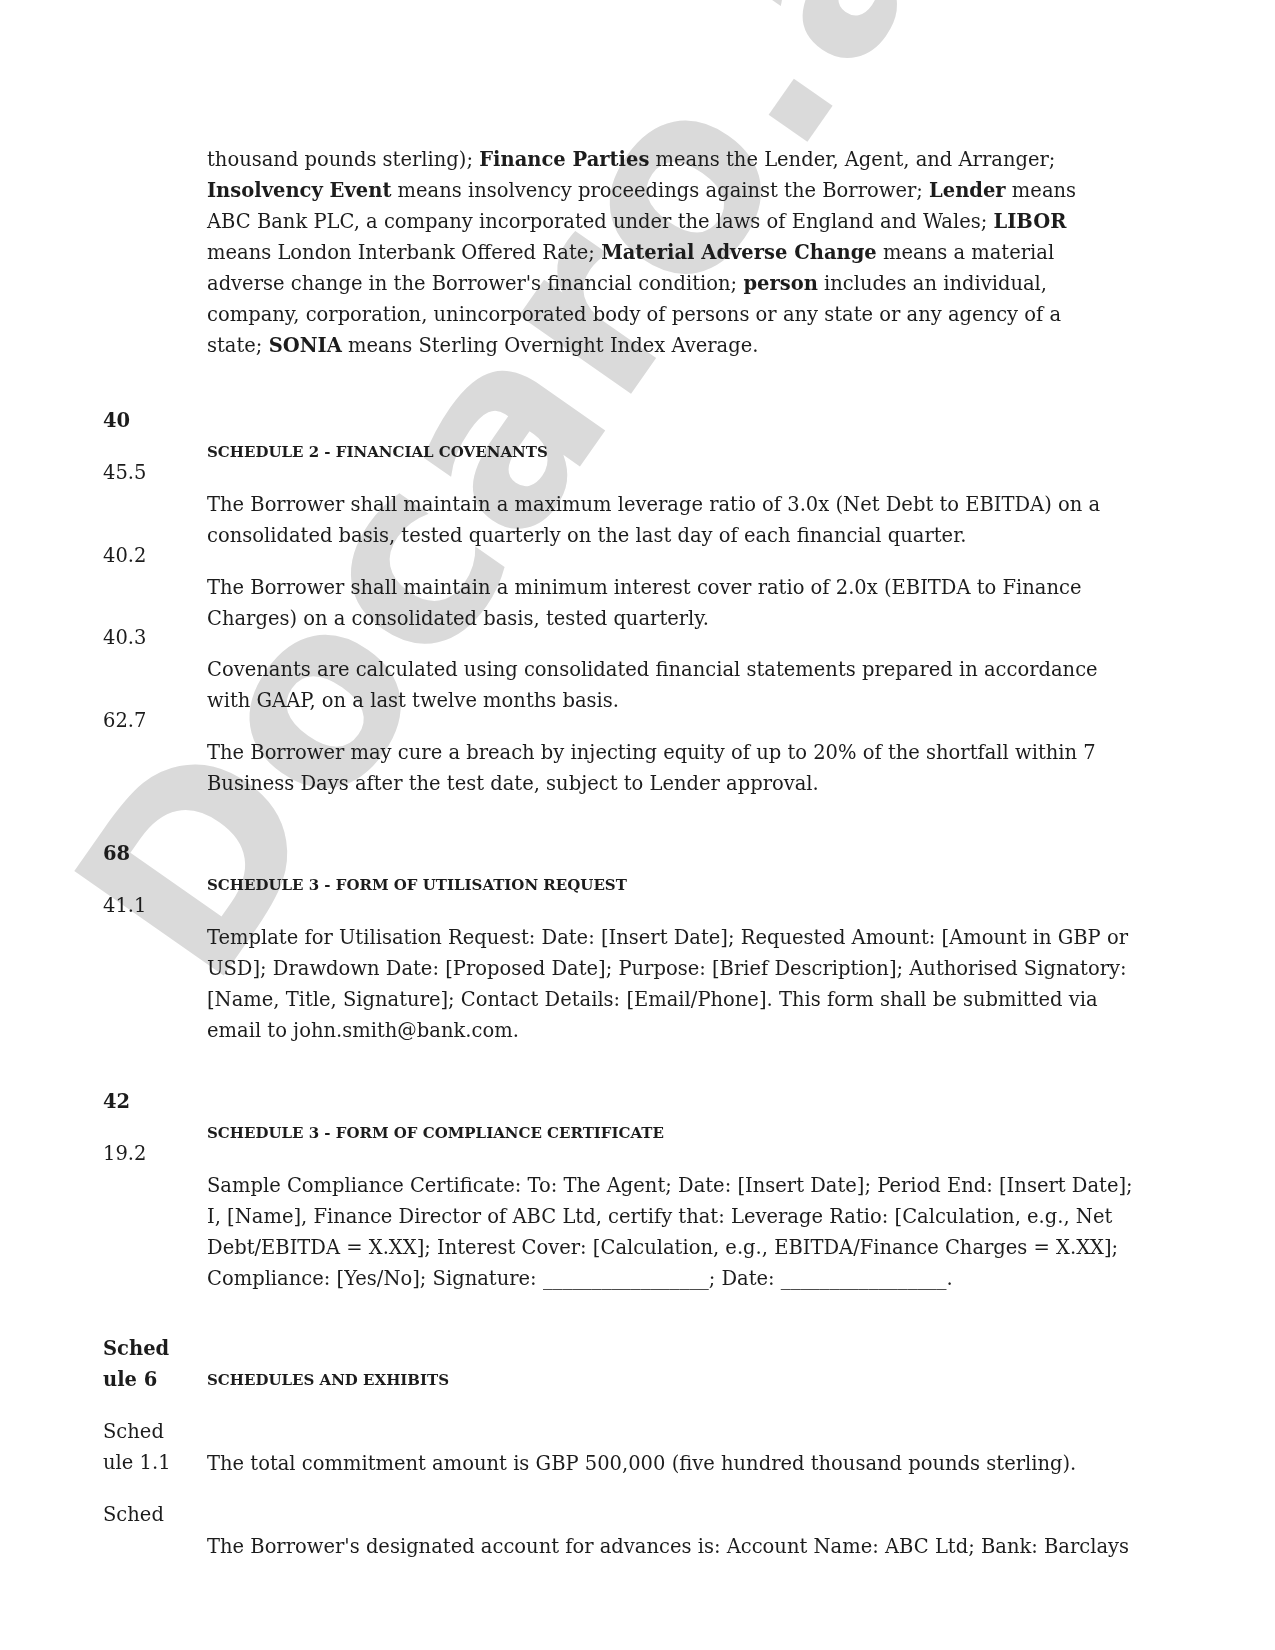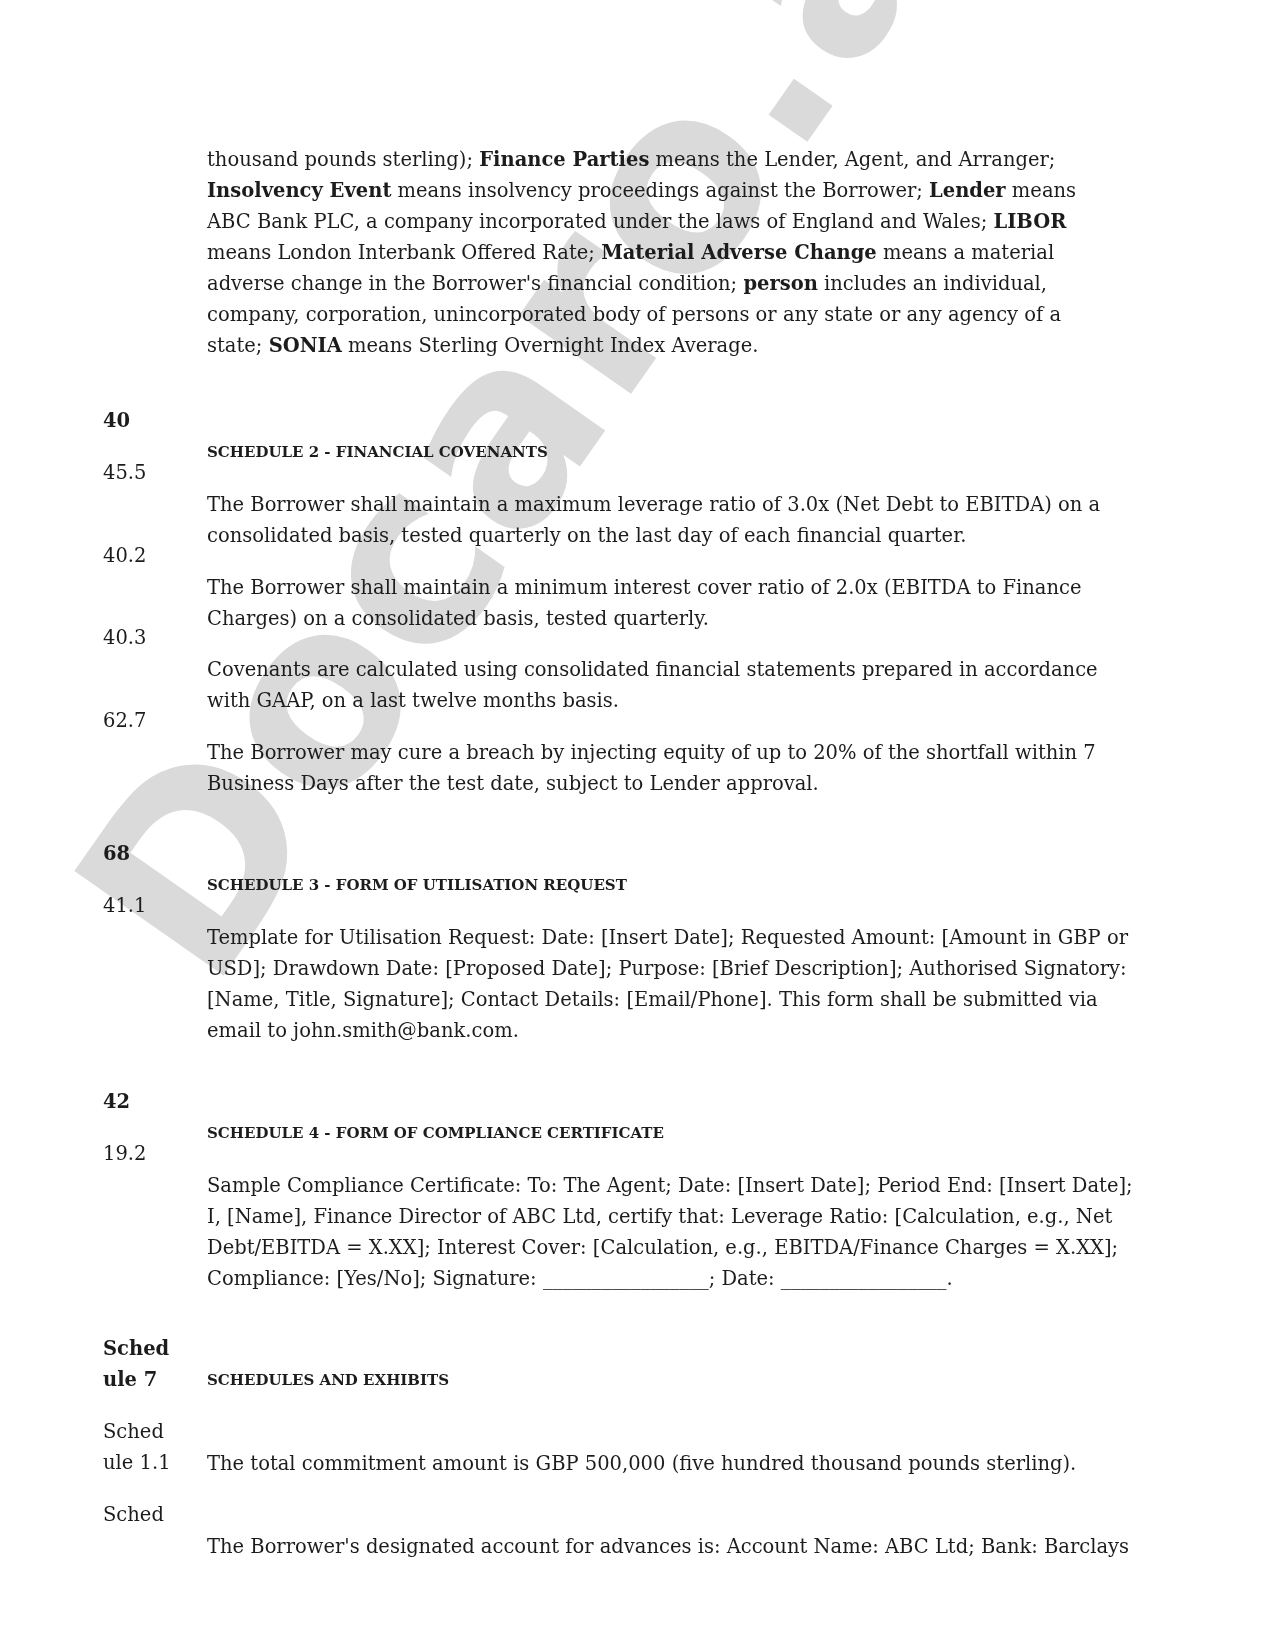--- a/index.html
+++ b/index.html
@@ -57,31 +57,31 @@
     <div class="num">68</div>
     <div class="txt">SCHEDULE 3 - FORM OF UTILISATION REQUEST</div>
   </div>
   <div class="block" style="top:890px;">
     <div class="num">41.1</div>
     <div class="txt">Template for Utilisation Request: Date: [Insert Date]; Requested Amount: [Amount in GBP or USD]; Drawdown Date: [Proposed Date]; Purpose: [Brief Description]; Authorised Signatory: [Name, Title, Signature]; Contact Details: [Email/Phone]. This form shall be submitted via email to john.smith@bank.com.</div>
   </div>
 
   <div class="block heading" style="top:1086px;">
     <div class="num">42</div>
-    <div class="txt">SCHEDULE 4 - FORM OF COMPLIANCE CERTIFICATE</div>
+    <div class="txt">SCHEDULE 3 - FORM OF COMPLIANCE CERTIFICATE</div>
   </div>
   <div class="block" style="top:1138px;">
     <div class="num">19.2</div>
     <div class="txt">Sample Compliance Certificate: To: The Agent; Date: [Insert Date]; Period End: [Insert Date]; I, [Name], Finance Director of ABC Ltd, certify that: Leverage Ratio: [Calculation, e.g., Net Debt/EBITDA = X.XX]; Interest Cover: [Calculation, e.g., EBITDA/Finance Charges = X.XX]; Compliance: [Yes/No]; Signature: _________________; Date: _________________.</div>
   </div>
 
   <div class="block heading" style="top:1333px;">
     <div class="num">
       <div>Sched</div>
-      <div>ule 7</div>
+      <div>ule 6</div>
     </div>
     <div class="txt">SCHEDULES AND EXHIBITS</div>
   </div>
   <div class="block" style="top:1416px;">
     <div class="num">
       <div>Sched</div>
       <div>ule 1.1</div>
     </div>
     <div class="txt">The total commitment amount is GBP 500,000 (five hundred thousand pounds sterling).</div>
   </div>

